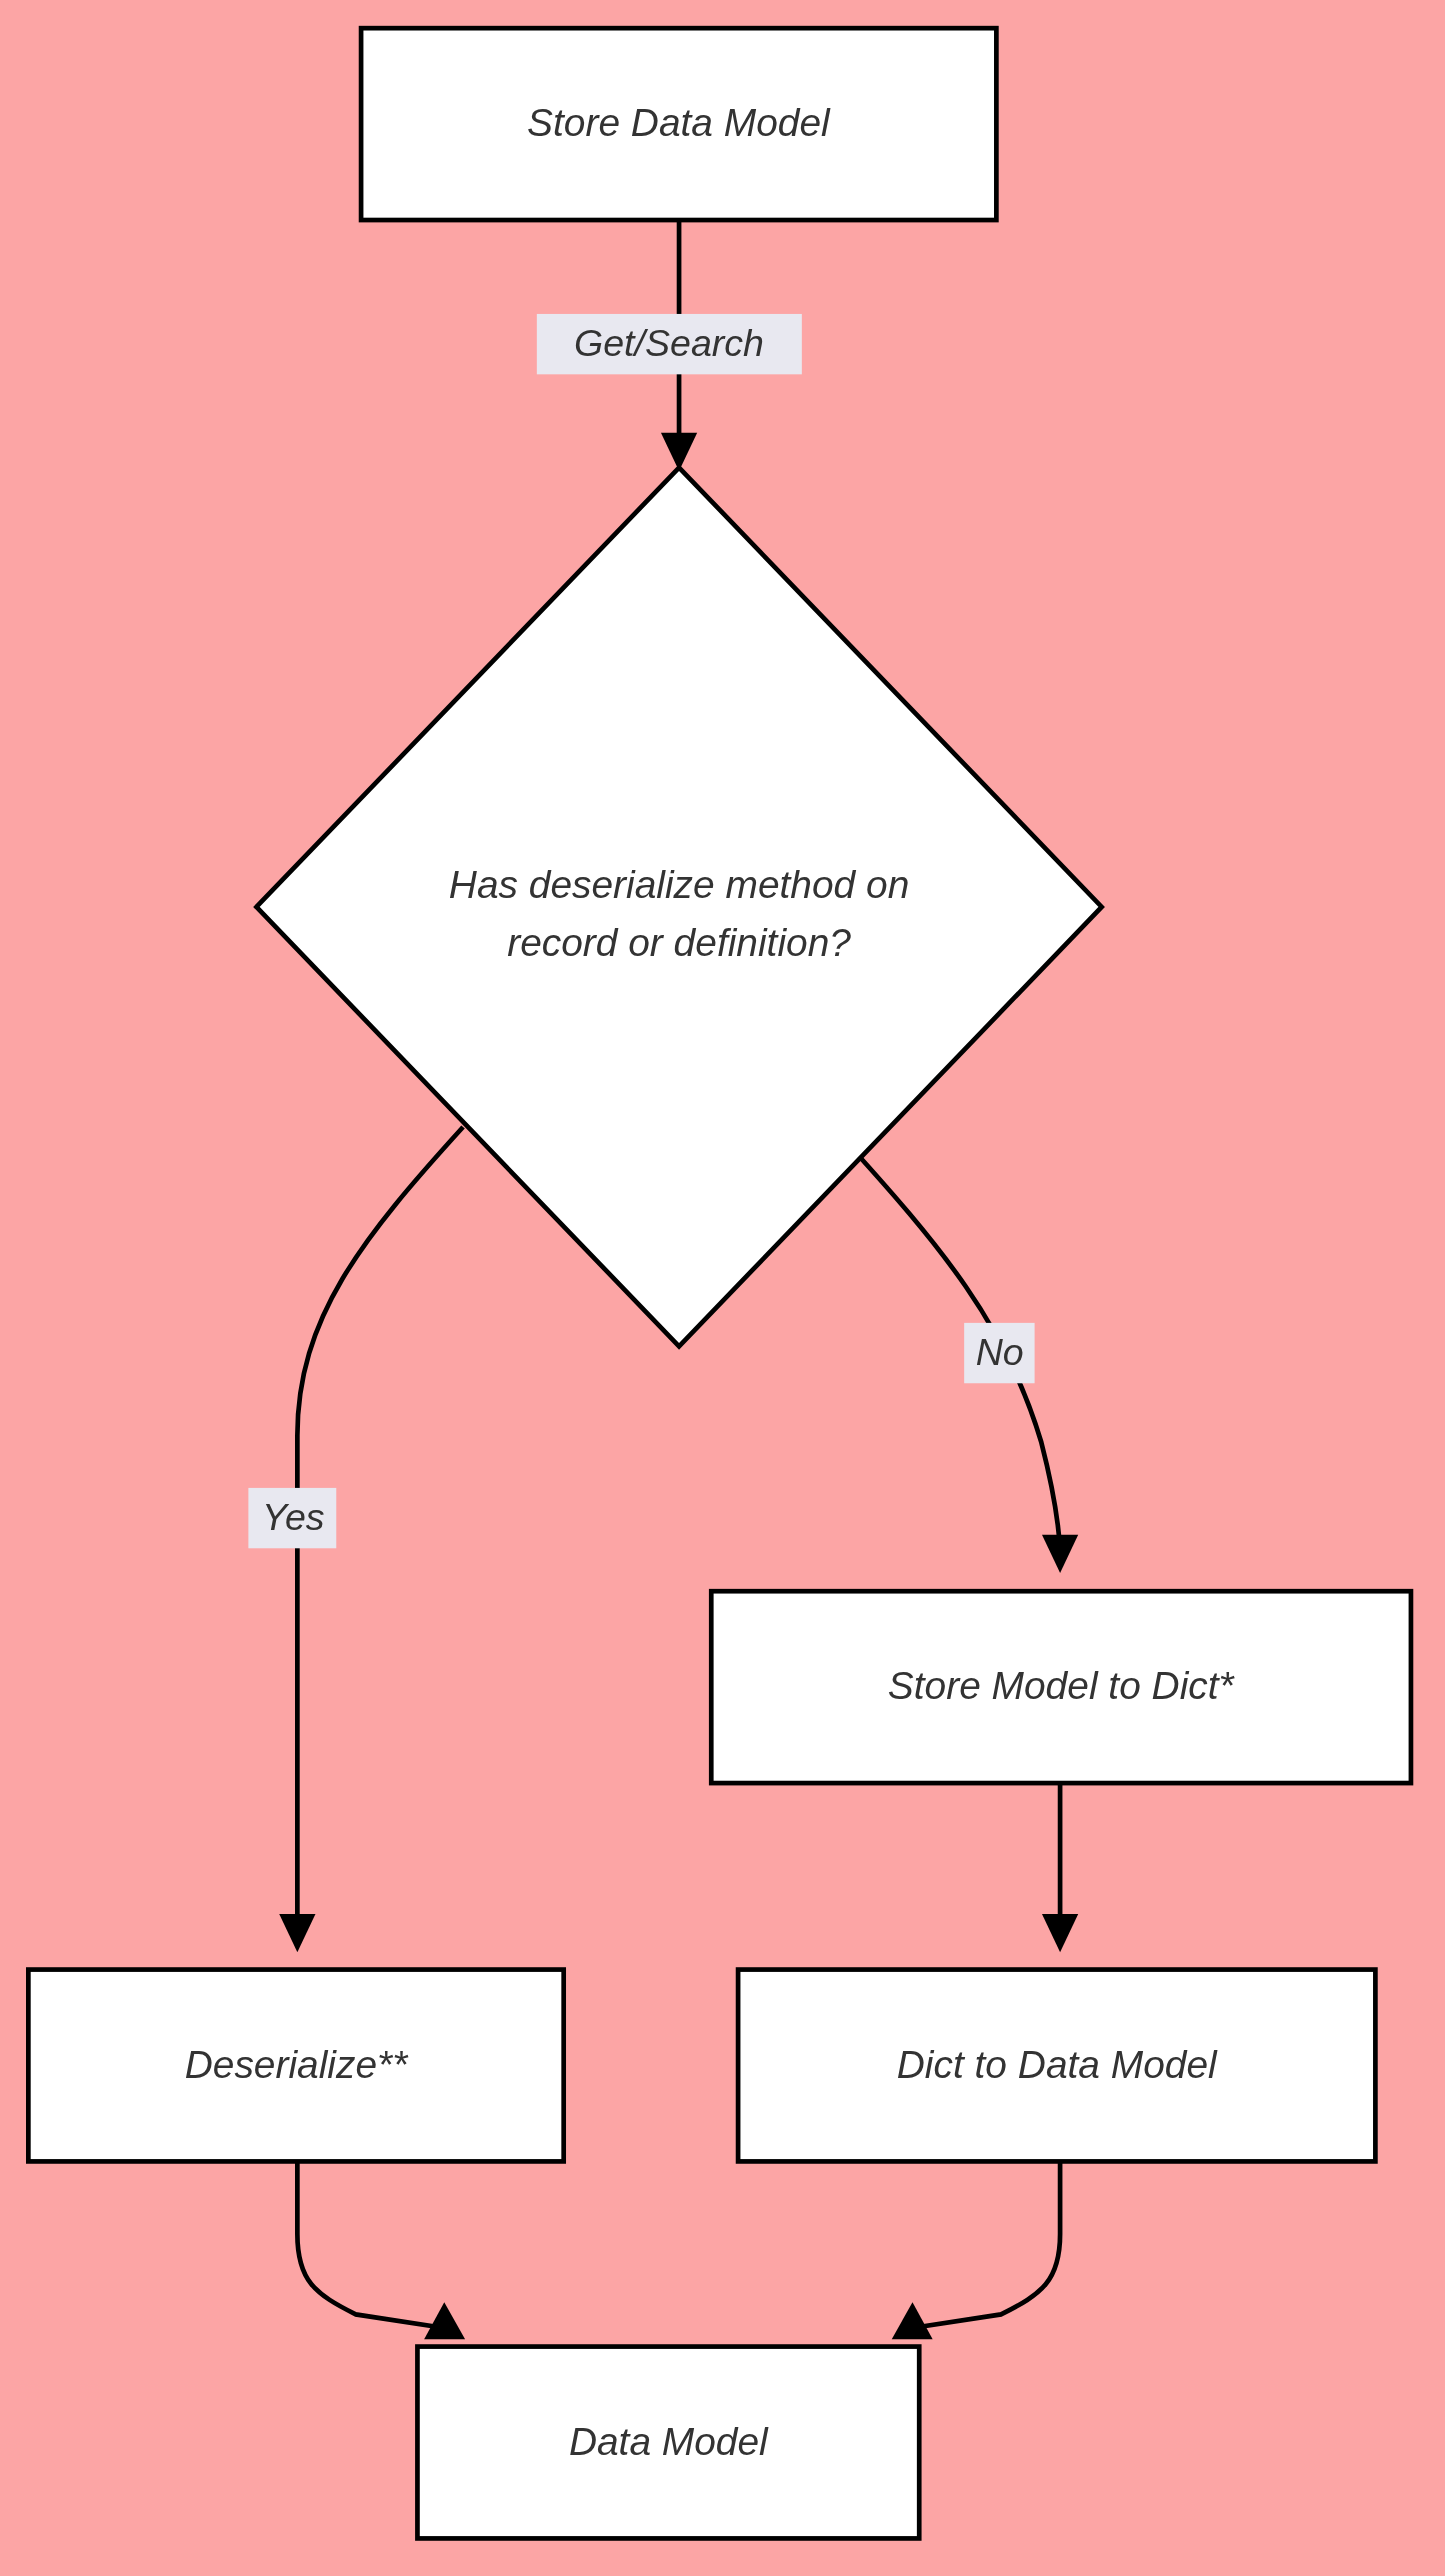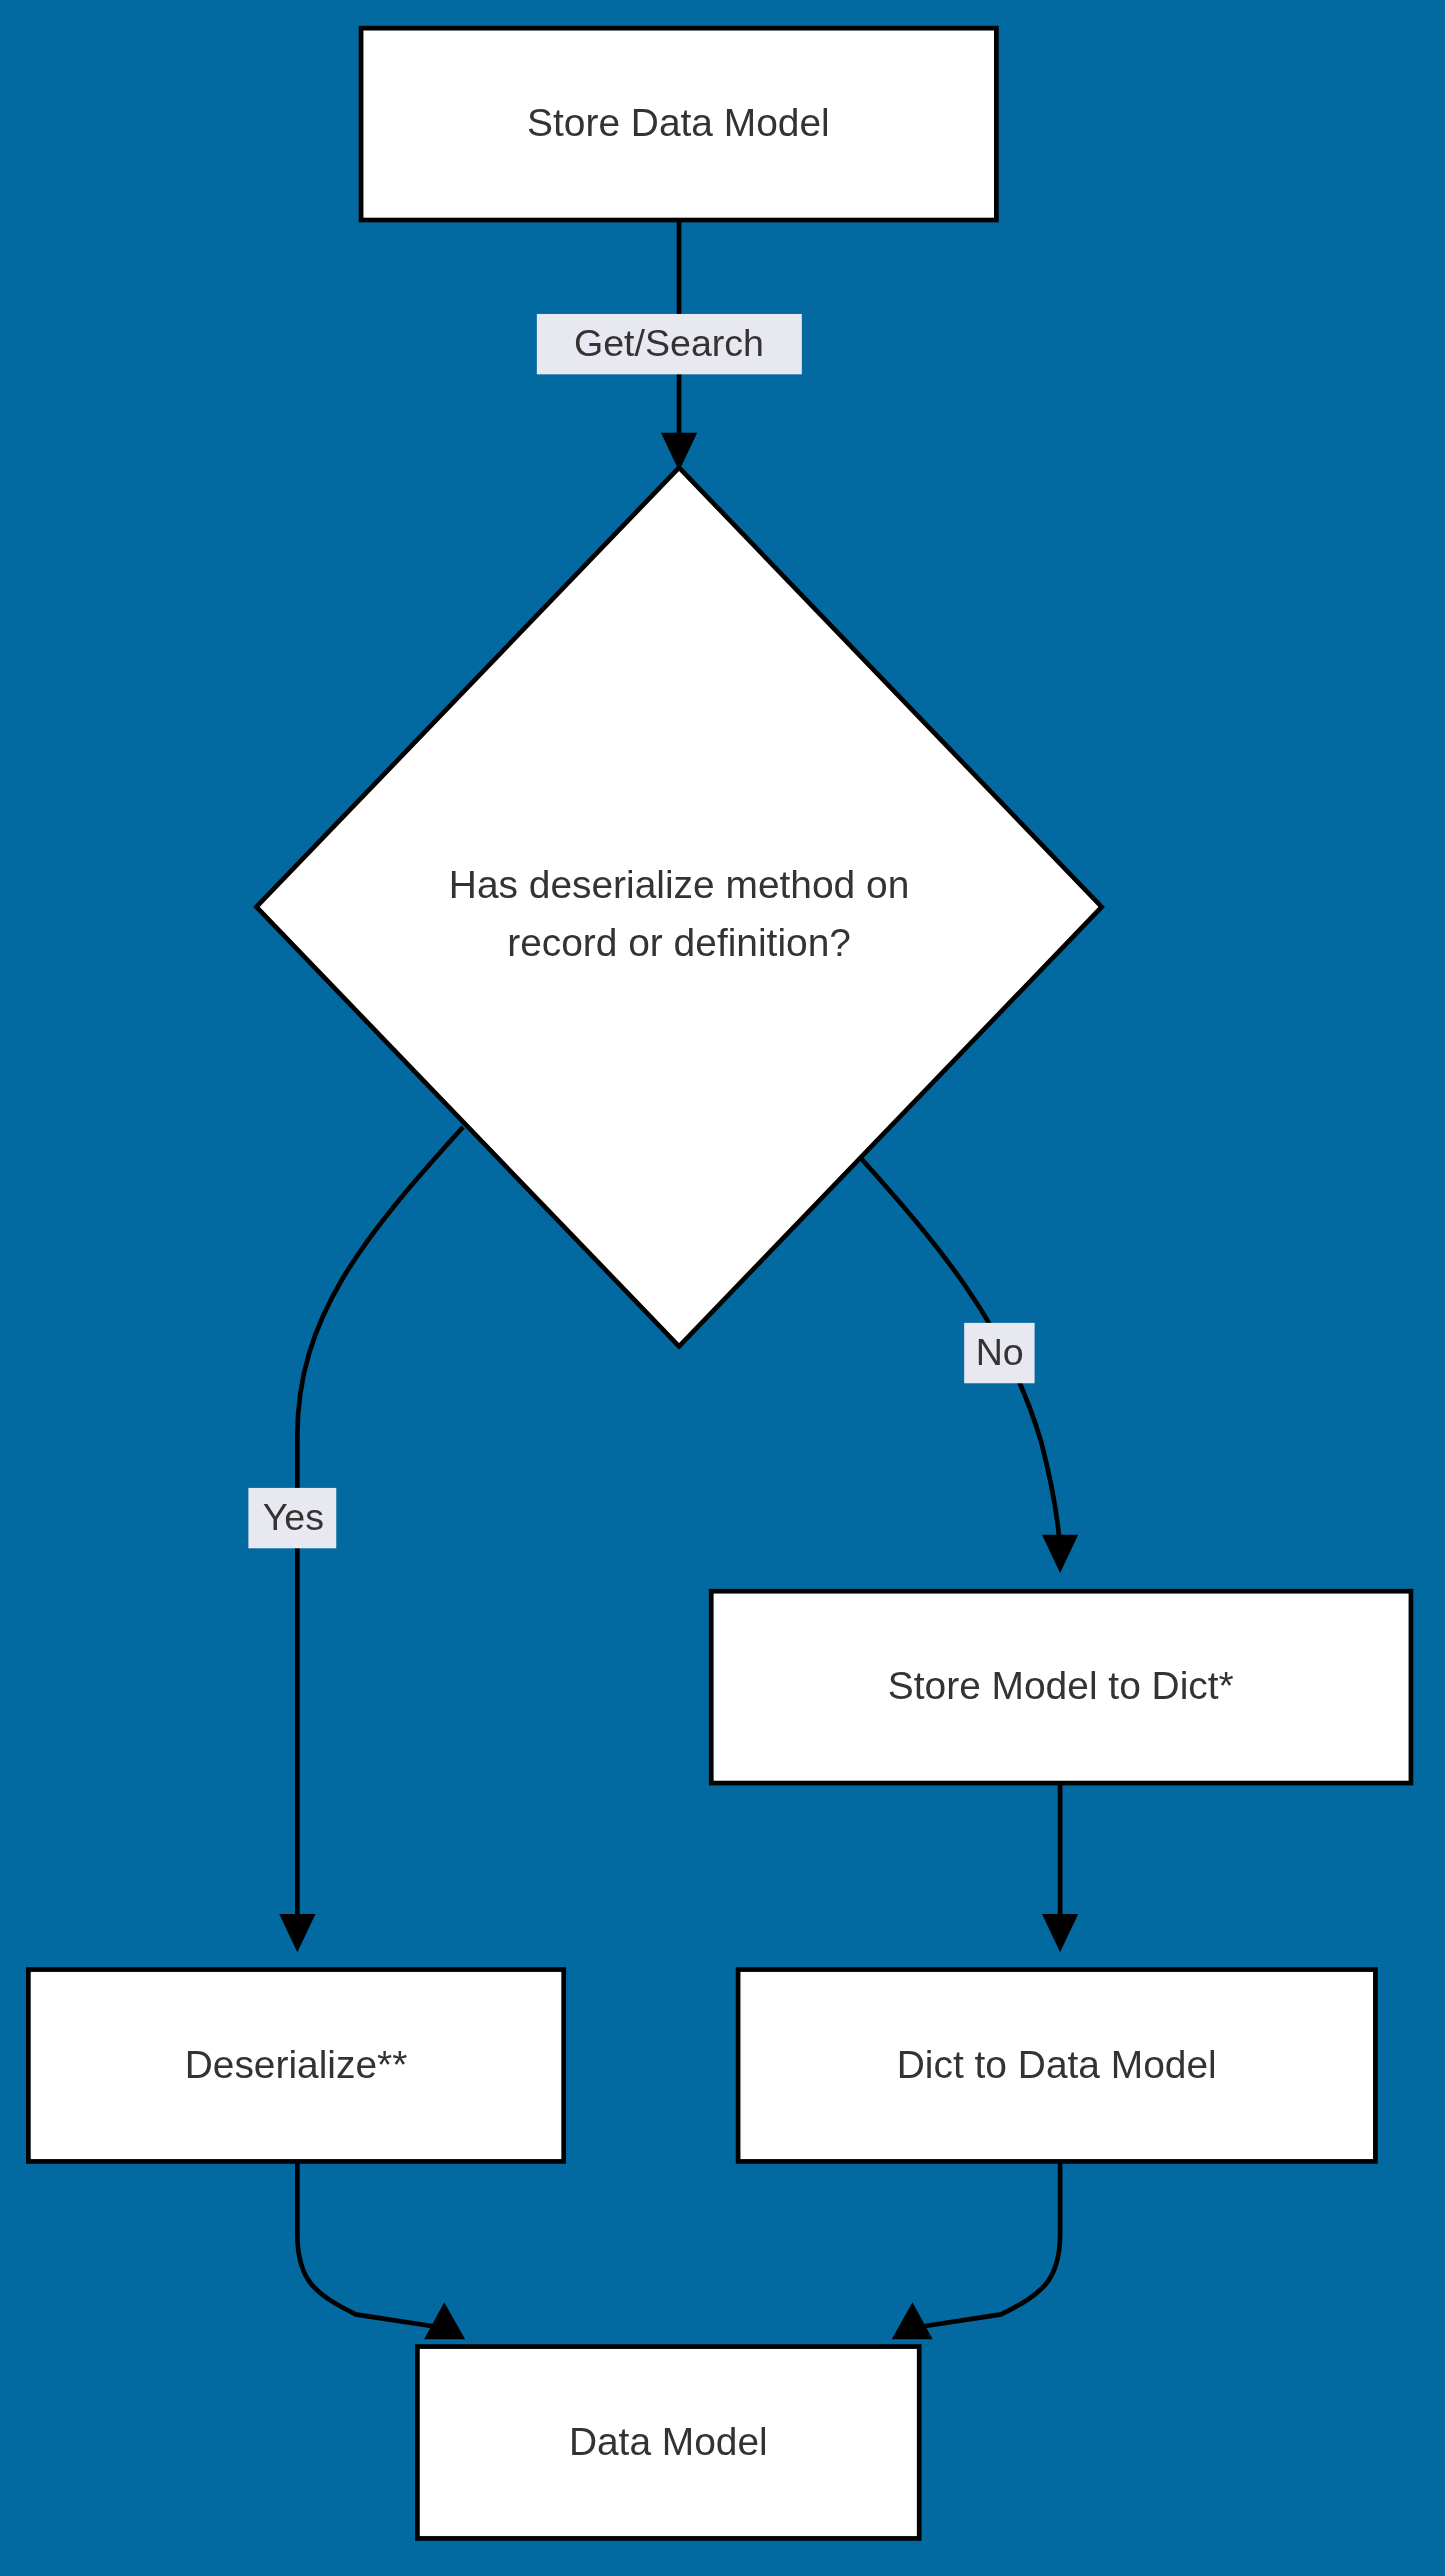--- a/index.html
+++ b/index.html
@@ -8,22 +8,23 @@
     padding: 0;
     background: #ffffff;
   }
   body {
     font-family: "Liberation Sans", sans-serif;
   }
   #stage {
     position: relative;
     width: 1446px;
     height: 2576px;
-    background: #0369a1;
+    background: #fca5a5;
     overflow: hidden;
+    font-style: italic;
   }
   #flow-svg {
     position: absolute;
     inset: 0;
     width: 1446px;
     height: 2576px;
     display: block;
   }
   .node-rect {
     fill: #ffffff;

